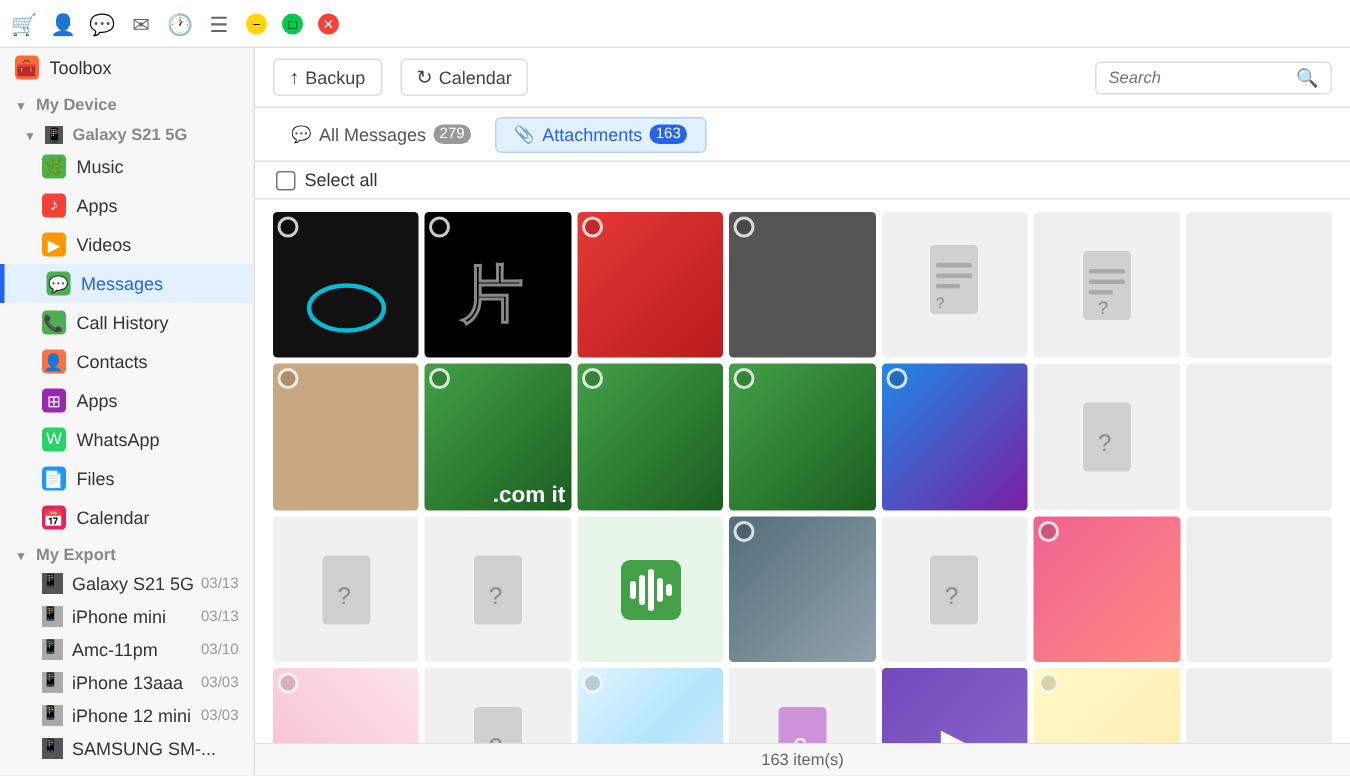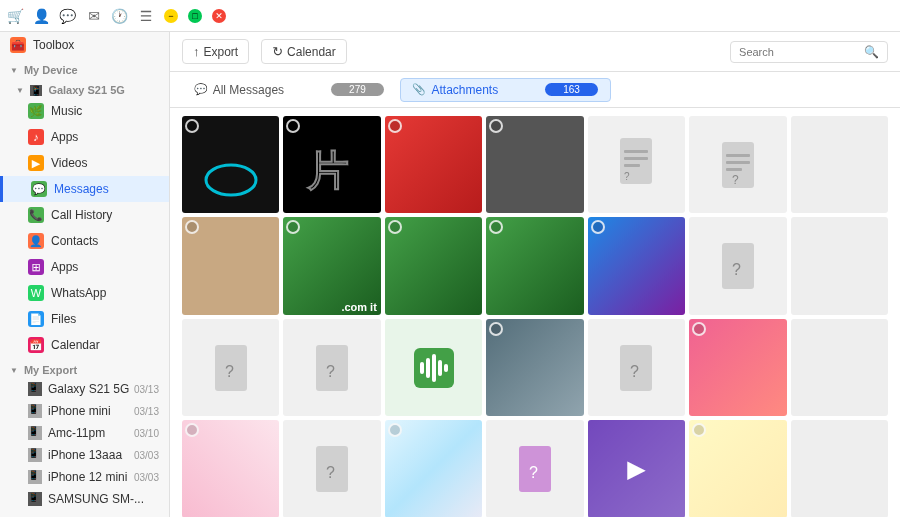--- a/index.html
+++ b/index.html
@@ -113,20 +113,21 @@
       padding: 3px 8px;
       gap: 5px;
       background: white;
     }
     .search-box input {
       border: none;
       outline: none;
       font-size: 11px;
       width: 120px;
       color: #333;
+      font-style: italic;
     }
 
     
     .tabs {
       display: flex;
       align-items: center;
       padding: 0 12px;
       background: #fff;
       border-bottom: 1px solid #e0e0e0;
       height: 36px;
@@ -140,23 +141,22 @@
       border-radius: 4px;
       cursor: pointer;
       font-size: 12px;
       color: #555;
     }
     .tab.active { background: #e3f0ff; color: #2563eb; border: 1px solid #b3d1f7; }
     .tab-count {
       background: #2563eb;
       color: white;
       border-radius: 8px;
-      padding: 1px 18px;
+      padding: 1px 4px;
       font-size: 10px;
-      margin-left: 42px;
     }
     .tab-count.gray {
       background: #999;
     }
 
     
     .select-bar {
       padding: 5px 14px;
       display: flex;
       align-items: center;
@@ -391,21 +391,21 @@
       </div>
     </div>
   </div>
 
   <div class="content">
 
     <div class="toolbar">
       <div class="toolbar-left">
         <button class="toolbar-btn">
           <span class="icon">↑</span>
-          <span>Export</span>
+          <span>Backup</span>
         </button>
         <button class="toolbar-btn">
           <span class="icon">↻</span>
           <span>Calendar</span>
         </button>
       </div>
       <div class="search-box">
         <input type="text" placeholder="Search" style="">
         <span style="color:#aaa;font-size:12px;">🔍</span>
       </div>
@@ -417,20 +417,24 @@
         <span>All Messages</span>
         <span class="tab-count gray">279</span>
       </div>
       <div class="tab active">
         <span style="font-size:11px;">📎</span>
         <span>Attachments</span>
         <span class="tab-count">163</span>
       </div>
     </div>
 
+    <div class="select-bar">
+      <input type="checkbox" id="selectAll" style="">
+      <label for="selectAll">Select all</label>
+    </div>
 
     <div class="grid-container">
       <div class="grid">
 
         <div class="grid-item img-black">
           <div class="checkbox"></div>
           <div class="draw-overlay">
             <svg width="70" height="70" viewBox="0 0 70 70">
               <ellipse cx="35" cy="50" rx="25" ry="15" fill="none" stroke="#00bcd4" stroke-width="3"></ellipse>
             </svg>
@@ -474,21 +478,21 @@
             </svg>
           </div>
         </div>
         <div class="grid-item" style="background:#eee;"></div>
 
         <div class="grid-item img-tan">
           <div class="checkbox"></div>
         </div>
         <div class="grid-item img-sport1">
           <div class="checkbox"></div>
-          <div style="position:absolute;bottom:2px;right:4px;color:white;font-size:11px;font-weight:bold;">.com it</div>
+          <div style="position:absolute;bottom:2px;right:4px;color:white;font-size:15px;font-weight:bold;">.com it</div>
         </div>
         <div class="grid-item img-sport2">
           <div class="checkbox"></div>
         </div>
         <div class="grid-item img-sport3">
           <div class="checkbox"></div>
         </div>
         <div class="grid-item img-blue">
           <div class="checkbox"></div>
         </div>
@@ -572,14 +576,17 @@
           </div>
         </div>
         <div class="grid-item img-manga2">
           <div class="checkbox"></div>
         </div>
         <div class="grid-item" style="background:#eee;"></div>
 
       </div>
     </div>
 
+    <div class="status-bar">
+      <span>163 item(s)</span>
+    </div>
   </div>
 </div>
 
 </body></html>

